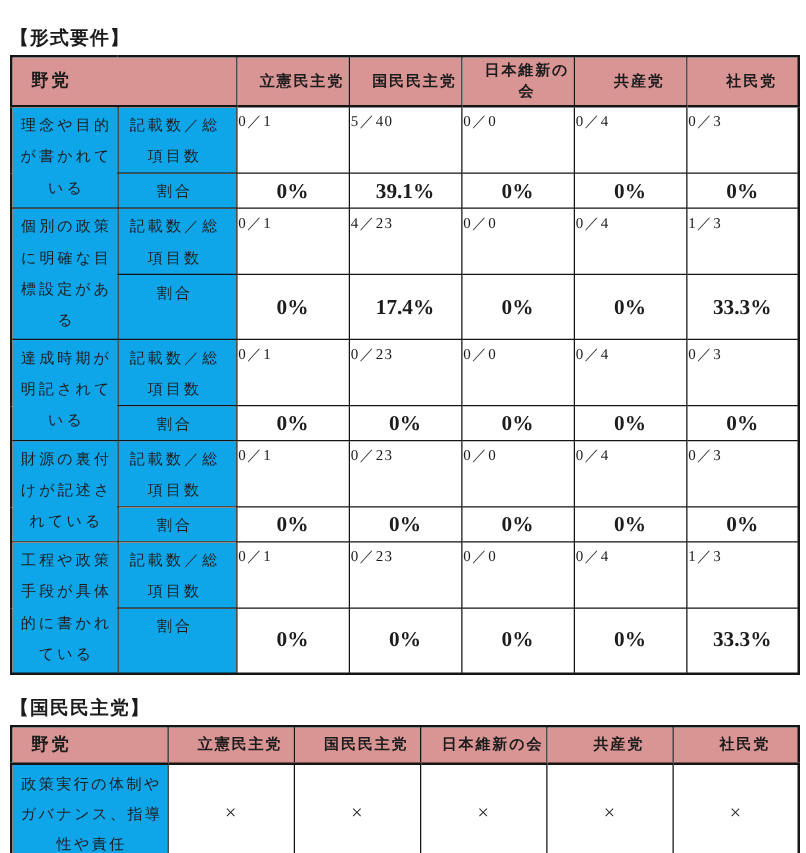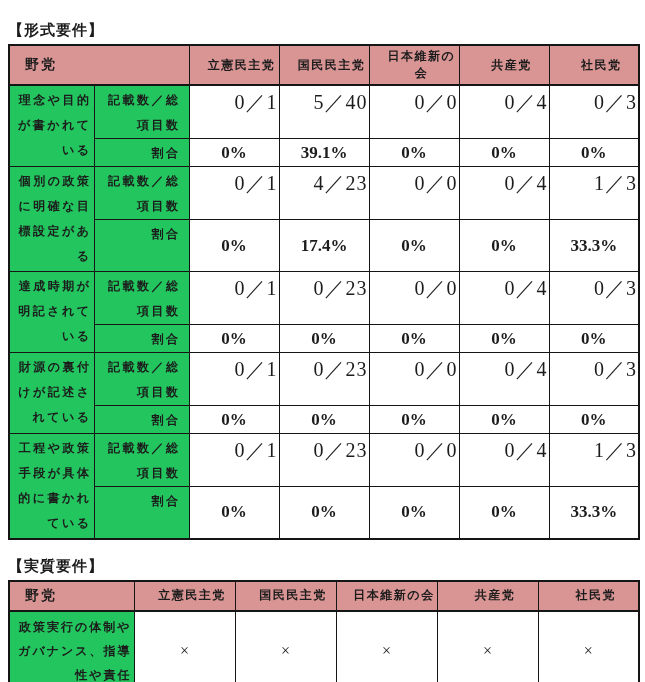--- a/index.html
+++ b/index.html
@@ -4,25 +4,25 @@
 <style>
   html,body{margin:0;padding:0;background:#ffffff;}
   body{width:645px;font-family:"Liberation Serif","DejaVu Serif",serif;color:#1c1c1c;}
   .page{padding:4px 0 0 8px;}
   .sec-title{font-size:15px;font-weight:bold;letter-spacing:1px;margin:17px 0 4px 0;}
   table{border-collapse:collapse;table-layout:fixed;border:2px solid #151515;margin:0 0 6px 0;}
   td,th{border:1px solid #151515;overflow:hidden;}
   tr.hdr th{background:#d99494;border-bottom:2px solid #151515;padding-left:15px;}
   th.corner{text-align:left;font-size:14px;font-weight:bold;letter-spacing:2px;padding:2px 2px 2px 5px;}
   th.party{font-size:12px;font-weight:bold;letter-spacing:1.5px;text-align:center;padding:2px 0;}
-  td.lbl,td.sub{background:#22c55e;vertical-align:top;text-align:right;font-size:12px;
-    letter-spacing:2.5px;line-height:25px;font-weight:bold;}
+  td.lbl,td.sub{background:#0ea5e9;vertical-align:top;text-align:center;font-size:12px;
+    letter-spacing:2.5px;line-height:25px;font-weight:normal;}
   td.lbl{padding:2px 2px 0 5px;}
   td.sub{padding:2px 8px 0 5px;}
-  td.val{font-size:20px;text-align:right;vertical-align:top;padding-top:3px;letter-spacing:1px;}
+  td.val{font-size:12px;text-align:left;vertical-align:top;padding-top:3px;letter-spacing:1px;}
   td.pct{font-size:17px;font-weight:bold;text-align:center;vertical-align:middle;}
   td.cross{font-size:16px;text-align:center;vertical-align:middle;}
   .t2 td.lbl{line-height:24px;letter-spacing:2px;padding:3px 2px 3px 5px;}
   tr.h28{height:28px;} tr.h30{height:30px;}
   tr.rec{height:52px;} tr.rat{height:26px;}
   tr.recT{height:50px;} tr.ratT{height:52px;}
   tr.h72{height:72px;}
 </style>
 </head>
 <body>
@@ -136,21 +136,21 @@
       <td class="sub">割合</td>
       <td class="pct">0%</td>
       <td class="pct">0%</td>
       <td class="pct">0%</td>
       <td class="pct">0%</td>
       <td class="pct">33.3%</td>
     </tr>
   </tbody>
     </table>
 
-  <div class="sec-title">【実質要件】</div>
+  <div class="sec-title">【国民民主党】</div>
 
   <table class="t2">
     <colgroup>
       <col style="width:125px">
       <col style="width:101px">
         <col style="width:101px">
         <col style="width:101px">
         <col style="width:101px">
         <col style="width:101px">
     </colgroup>

